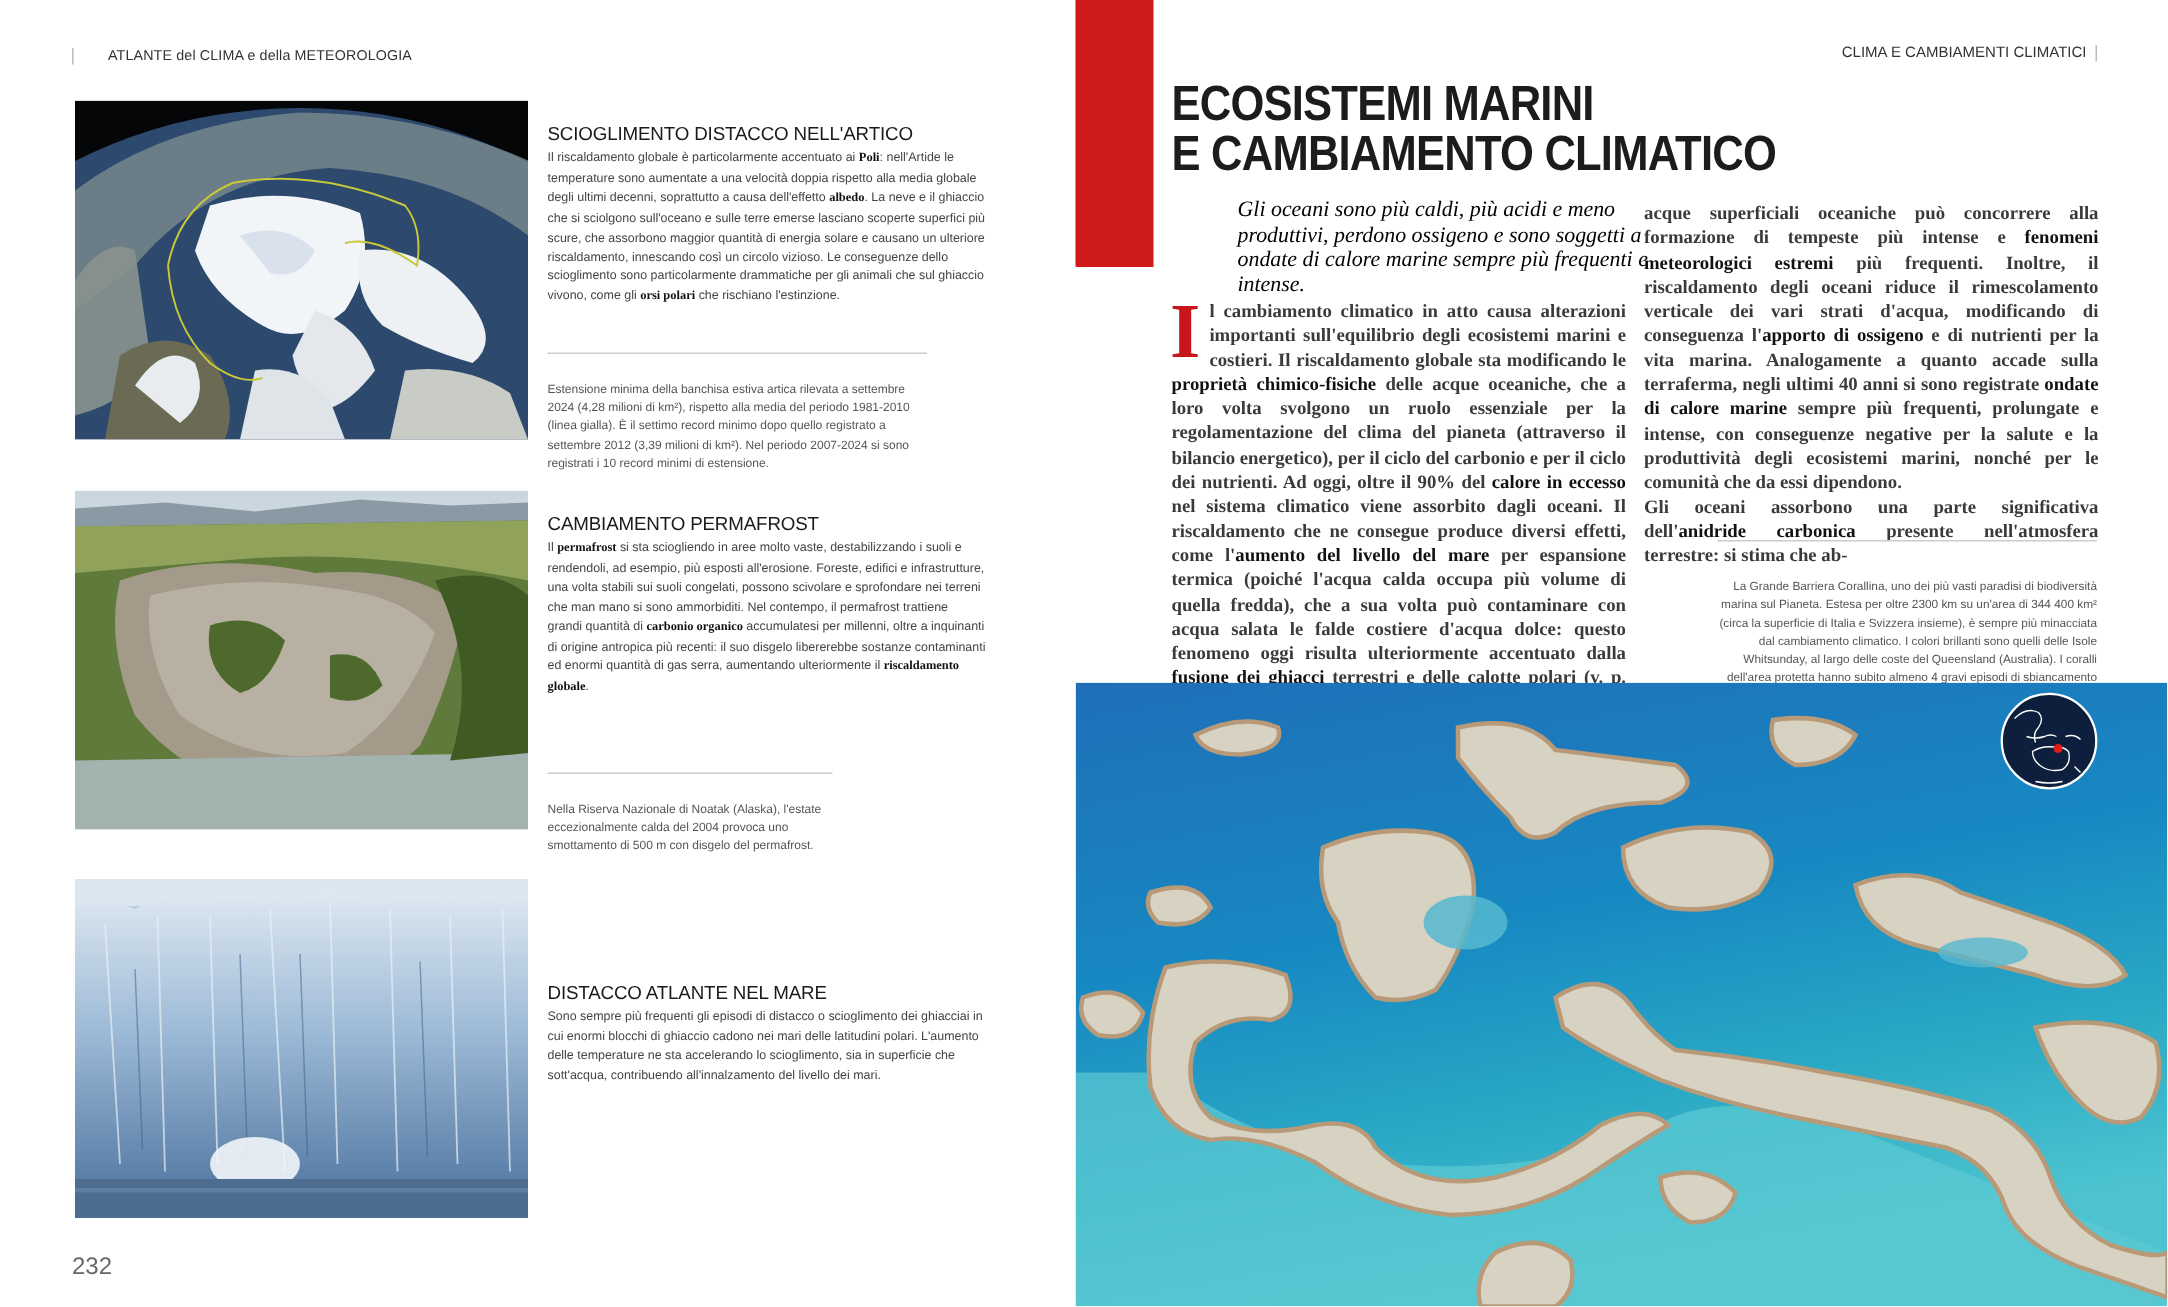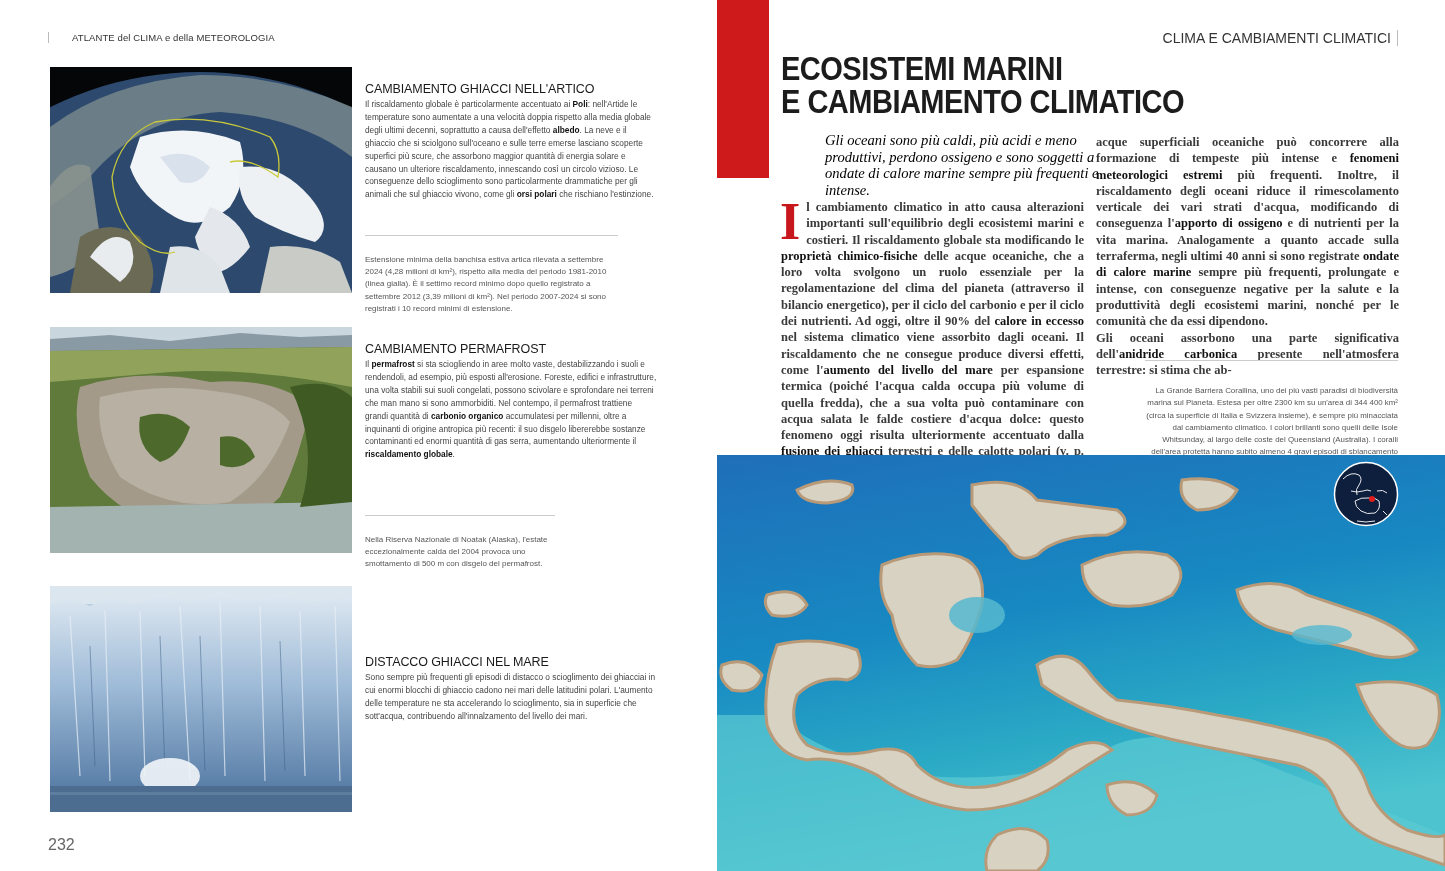--- a/index.html
+++ b/index.html
@@ -1,30 +1,30 @@
 <!DOCTYPE html>
 <html><head>
 <meta charset="utf-8">
 <style>
   html, body { margin:0; padding:0; }
   body { width:1445px; height:871px; position:relative; background:#ffffff; overflow:hidden; font-family:"Liberation Sans", sans-serif; color:#222; }
   .abs { position:absolute; }
 
   
   .run-left { left:48px; top:32px; font-size:9.5px; color:#333; padding-left:23px; border-left:1px solid #bbb; letter-spacing:0.1px; }
-  .run-right { right:47px; top:30px; font-size:14px; color:#333; padding-right:6px; border-right:1px solid #bbb; }
+  .run-right { right:47px; top:30px; font-size:10px; color:#333; padding-right:6px; border-right:1px solid #bbb; }
   .folio { left:48px; top:836px; font-size:16px; color:#666; }
 
   
   .photo { position:absolute; left:50px; width:302px; overflow:hidden; }
   .photo svg { display:block; width:100%; height:100%; }
 
   .sec-title { font-family:"Liberation Sans", sans-serif; font-size:12.5px; font-weight:normal; color:#1a1a1a; letter-spacing:-0.1px; margin:0 0 2px 0; }
   .sec-body { font-size:8.3px; line-height:12.9px; color:#444; }
-  .sec-body b { color:#111; }
+  .sec-body b { color:#111;font-family:Liberation Serif, serif; }
   .caption { font-size:8px; line-height:12.2px; color:#555; border-top:1px solid #ccc; padding-top:18px; }
 
   
   .red-bar { left:717px; top:0; width:52px; height:178px; background:#cf1a1b; }
   .main-title { left:781px; top:52px; font-family:"Liberation Sans", sans-serif; font-weight:bold; font-size:33px; line-height:33px; color:#1c1c1c; letter-spacing:-0.6px; transform:scaleX(0.88); transform-origin:left top; white-space:nowrap; }
   .lede { left:825px; top:132px; width:305px; font-family:Liberation Serif, serif; font-style:italic; font-size:14.6px; line-height:16.5px; color:#000000; }
   .col { font-family:"Liberation Serif", serif; font-size:12.5px; line-height:16.3px; color:#3a3a3a; text-align:justify;font-weight:bold; }
   .col b { color:#111; }
   .col1 { left:781px; top:199px; width:303px; }
   .col2 { left:1096px; top:134px; width:303px; }
@@ -54,21 +54,21 @@
     <path d="M190,100 Q230,95 260,130 Q285,160 265,175 Q230,165 205,150 Q185,130 190,100 Z" fill="#eef1f4"></path>
     <path d="M160,140 Q190,150 200,180 Q185,200 170,205 Q150,195 145,170 Z" fill="#e4e8ec"></path>
     <path d="M120,180 Q150,175 170,200 L180,226 L110,226 Z" fill="#dfe4e8"></path>
     <path d="M220,180 Q260,175 290,195 L302,226 L210,226 Z" fill="#c9ccc6"></path>
     <path d="M62,110 Q70,70 105,55 Q160,45 220,70 Q232,85 228,110 Q200,90 180,95" fill="none" stroke="#c8c83a" stroke-width="1.3"></path>
     <path d="M62,110 Q65,150 90,175 Q110,190 125,185" fill="none" stroke="#c8c83a" stroke-width="1.3"></path>
   </svg>
 </div>
 
 <div class="abs" style="left:365px;top:82px;width:292px;">
-  <h3 class="sec-title">CAMBIAMENTO GHIACCI NELL'ARTICO</h3>
+  <h3 class="sec-title">SCIOGLIMENTO DISTACCO NELL'ARTICO</h3>
   <div class="sec-body rich">Il riscaldamento globale è particolarmente accentuato ai <b>Poli</b>: nell'Artide le temperature sono aumentate a una velocità doppia rispetto alla media globale degli ultimi decenni, soprattutto a causa dell'effetto <b>albedo</b>. La neve e il ghiaccio che si sciolgono sull'oceano e sulle terre emerse lasciano scoperte superfici più scure, che assorbono maggior quantità di energia solare e causano un ulteriore riscaldamento, innescando così un circolo vizioso. Le conseguenze dello scioglimento sono particolarmente drammatiche per gli animali che sul ghiaccio vivono, come gli <b>orsi polari</b> che rischiano l'estinzione.</div>
 </div>
 <div class="abs caption" style="left:365px;top:235px;width:253px;">Estensione minima della banchisa estiva artica rilevata a settembre 2024 (4,28 milioni di km²), rispetto alla media del periodo 1981-2010 (linea gialla). È il settimo record minimo dopo quello registrato a settembre 2012 (3,39 milioni di km²). Nel periodo 2007-2024 si sono registrati i 10 record minimi di estensione.</div>
 
 <div class="photo" style="top:327px;height:226px;">
   <svg viewBox="0 0 302 226" preserveAspectRatio="none">
     <defs>
       <linearGradient id="sky" x1="0" y1="0" x2="0" y2="1">
           <stop offset="0" stop-color="#c9d6de"></stop>
           <stop offset="1" stop-color="#e4e8e6"></stop>
@@ -121,21 +121,21 @@
       <line x1="150" y1="50" x2="155" y2="185"></line>
         <line x1="230" y1="55" x2="235" y2="185"></line>
     </g>
     <ellipse cx="120" cy="190" rx="30" ry="18" fill="#f2f5f8" opacity="0.9"></ellipse>
     <rect y="200" width="302" height="26" fill="#4c6d8f"></rect>
     <rect y="206" width="302" height="3" fill="#6b8bab" opacity="0.6"></rect>
   </svg>
 </div>
 
 <div class="abs" style="left:365px;top:655px;width:292px;">
-  <h3 class="sec-title">DISTACCO GHIACCI NEL MARE</h3>
+  <h3 class="sec-title">DISTACCO ATLANTE NEL MARE</h3>
   <div class="sec-body rich">Sono sempre più frequenti gli episodi di distacco o scioglimento dei ghiacciai in cui enormi blocchi di ghiaccio cadono nei mari delle latitudini polari. L'aumento delle temperature ne sta accelerando lo scioglimento, sia in superficie che sott'acqua, contribuendo all'innalzamento del livello dei mari.</div>
 </div>
 
 <div class="abs folio">232</div>
 
 <div class="abs red-bar"></div>
 
 <div class="abs main-title">
   <div>ECOSISTEMI MARINI</div>
   <div>E CAMBIAMENTO CLIMATICO</div>

